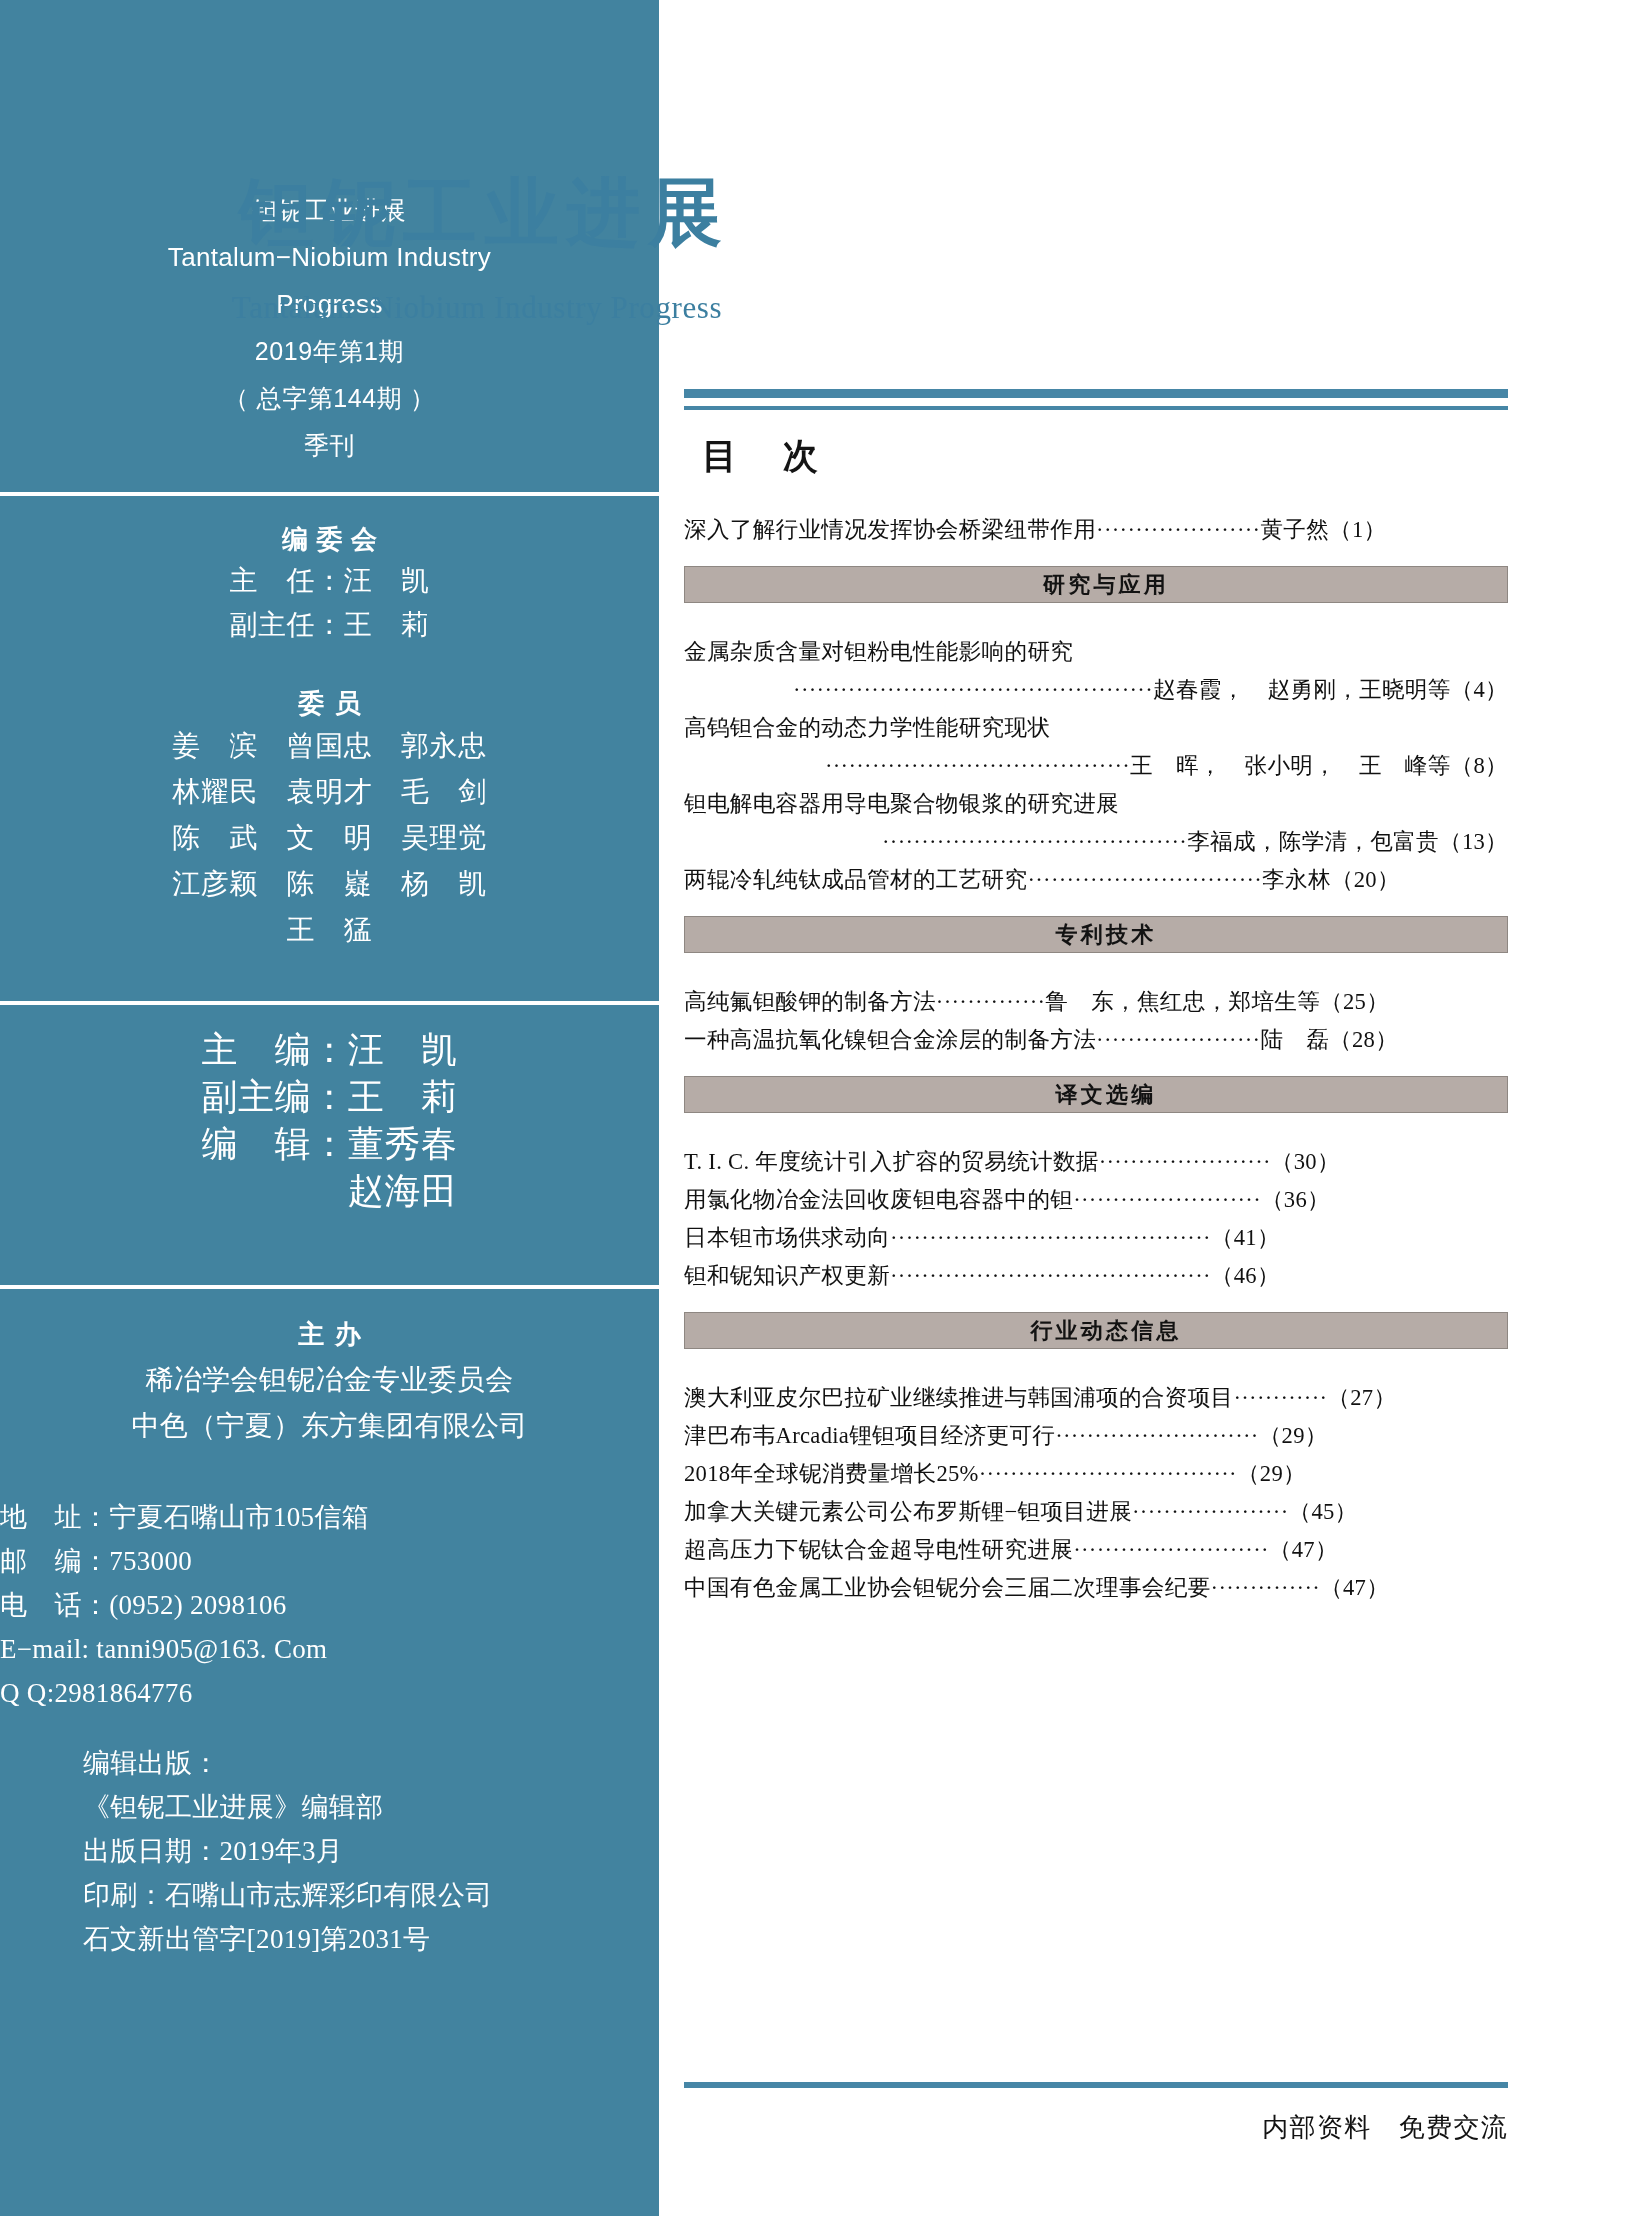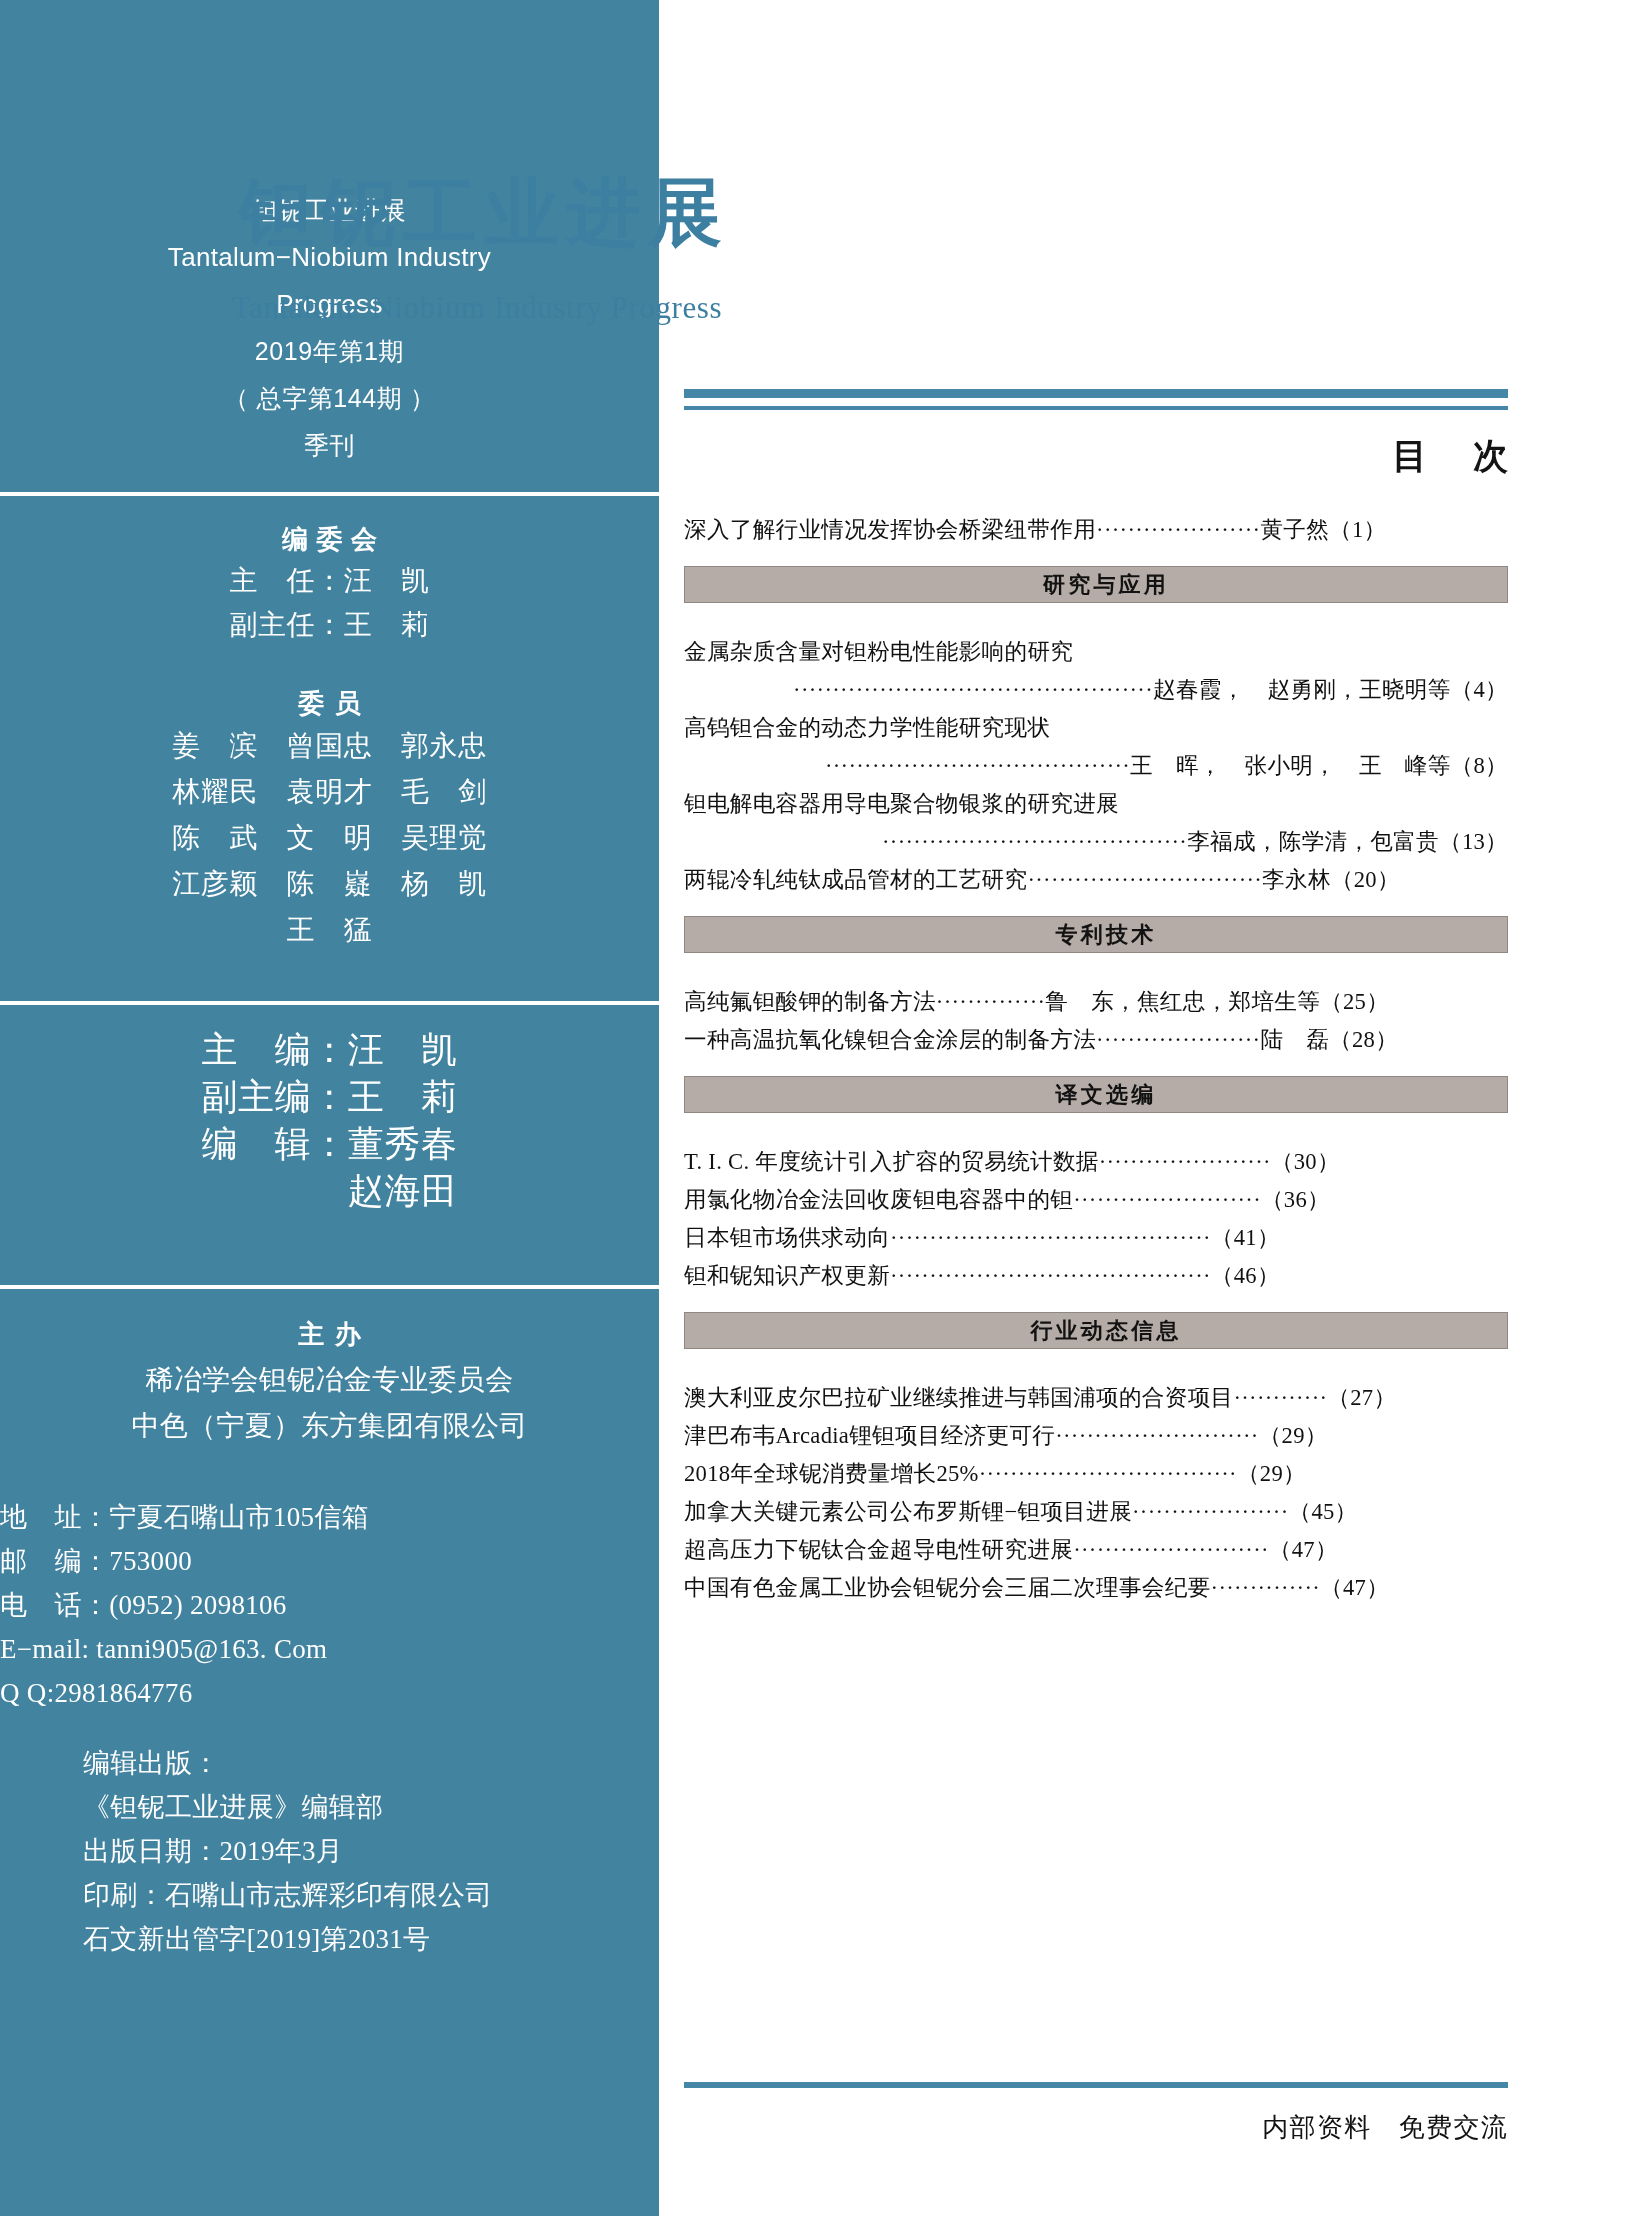--- a/index.html
+++ b/index.html
@@ -158,21 +158,21 @@
   }
   #header-rule-thin {
     position: absolute;
     left: 684px; top: 406px; width: 824px; height: 3.9px;
     background: #4686A6;
   }
 
   #toc-title {
     position: absolute;
     left: 684px; top: 433px; width: 824px;
-    text-align: right;
+    text-align: left;
     font-family: "Liberation Sans", "DejaVu Sans", sans-serif;
     font-weight: 700;
     font-size: 35px;
     letter-spacing: 18px;
     padding-left: 18px;
     color: #141414;
   }
 
   #toc-body {
     position: absolute;

